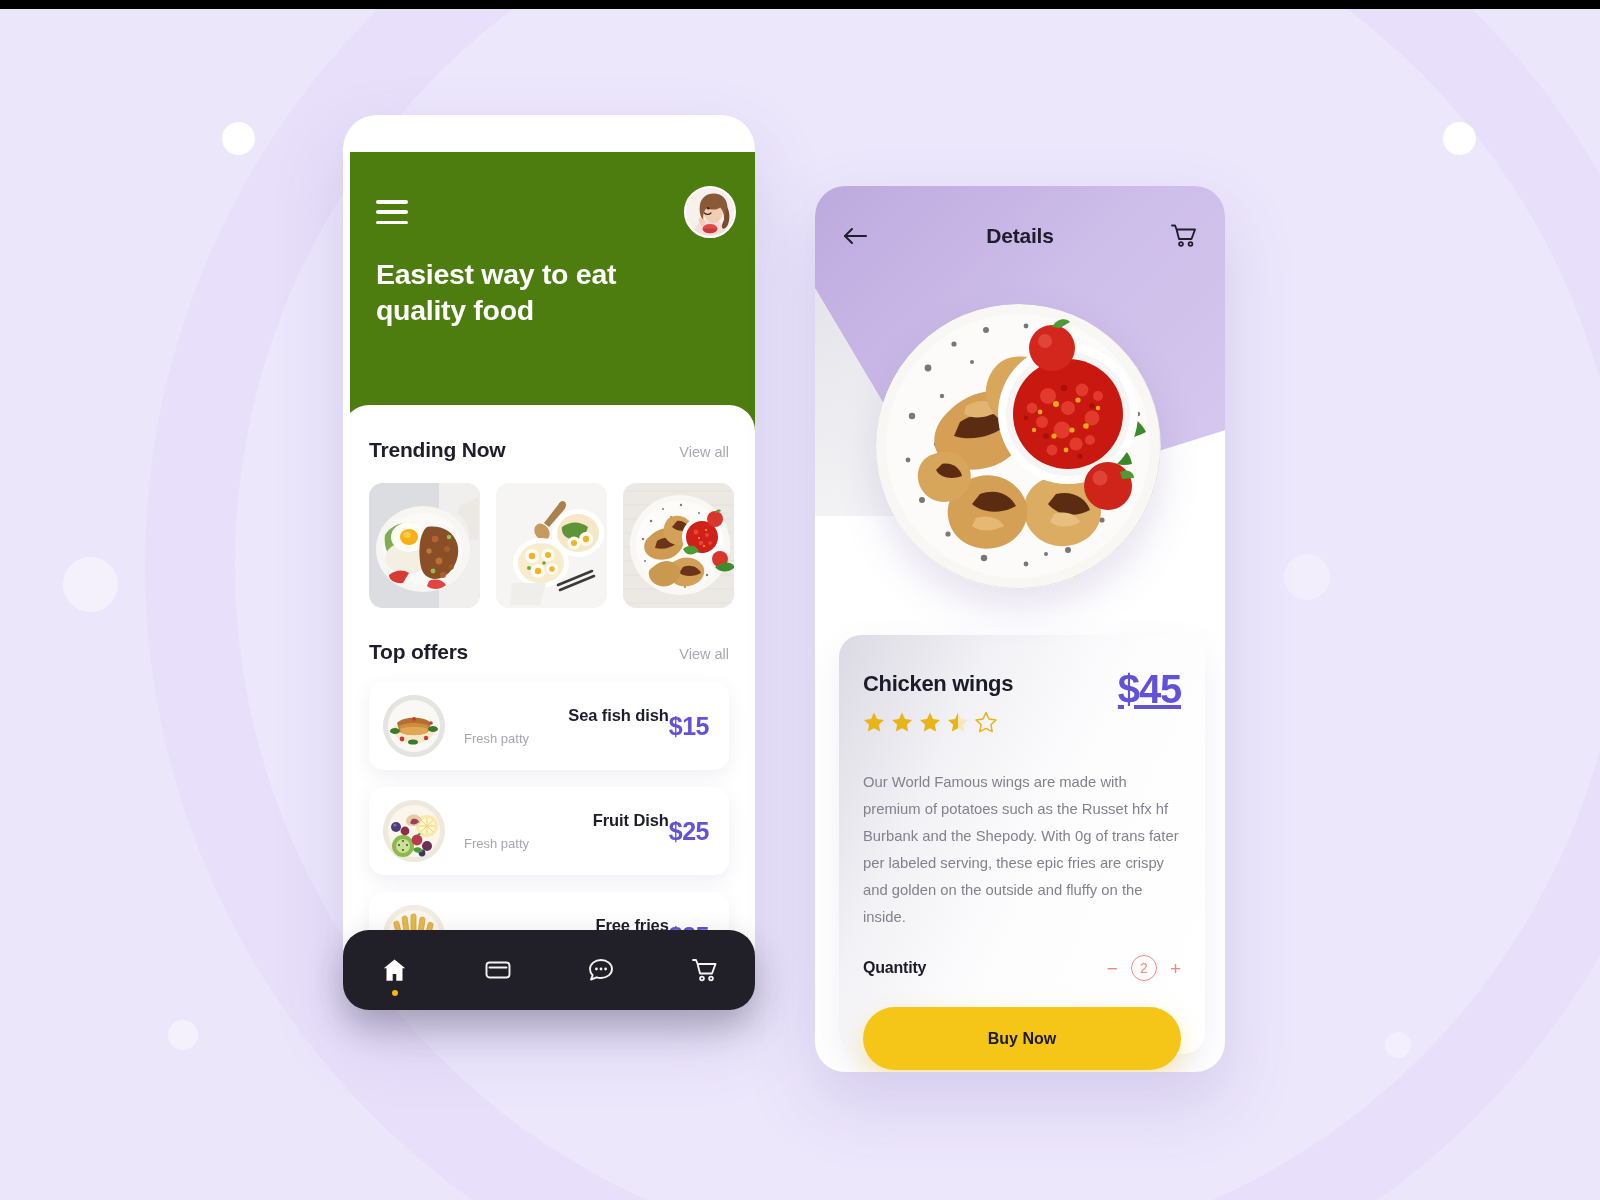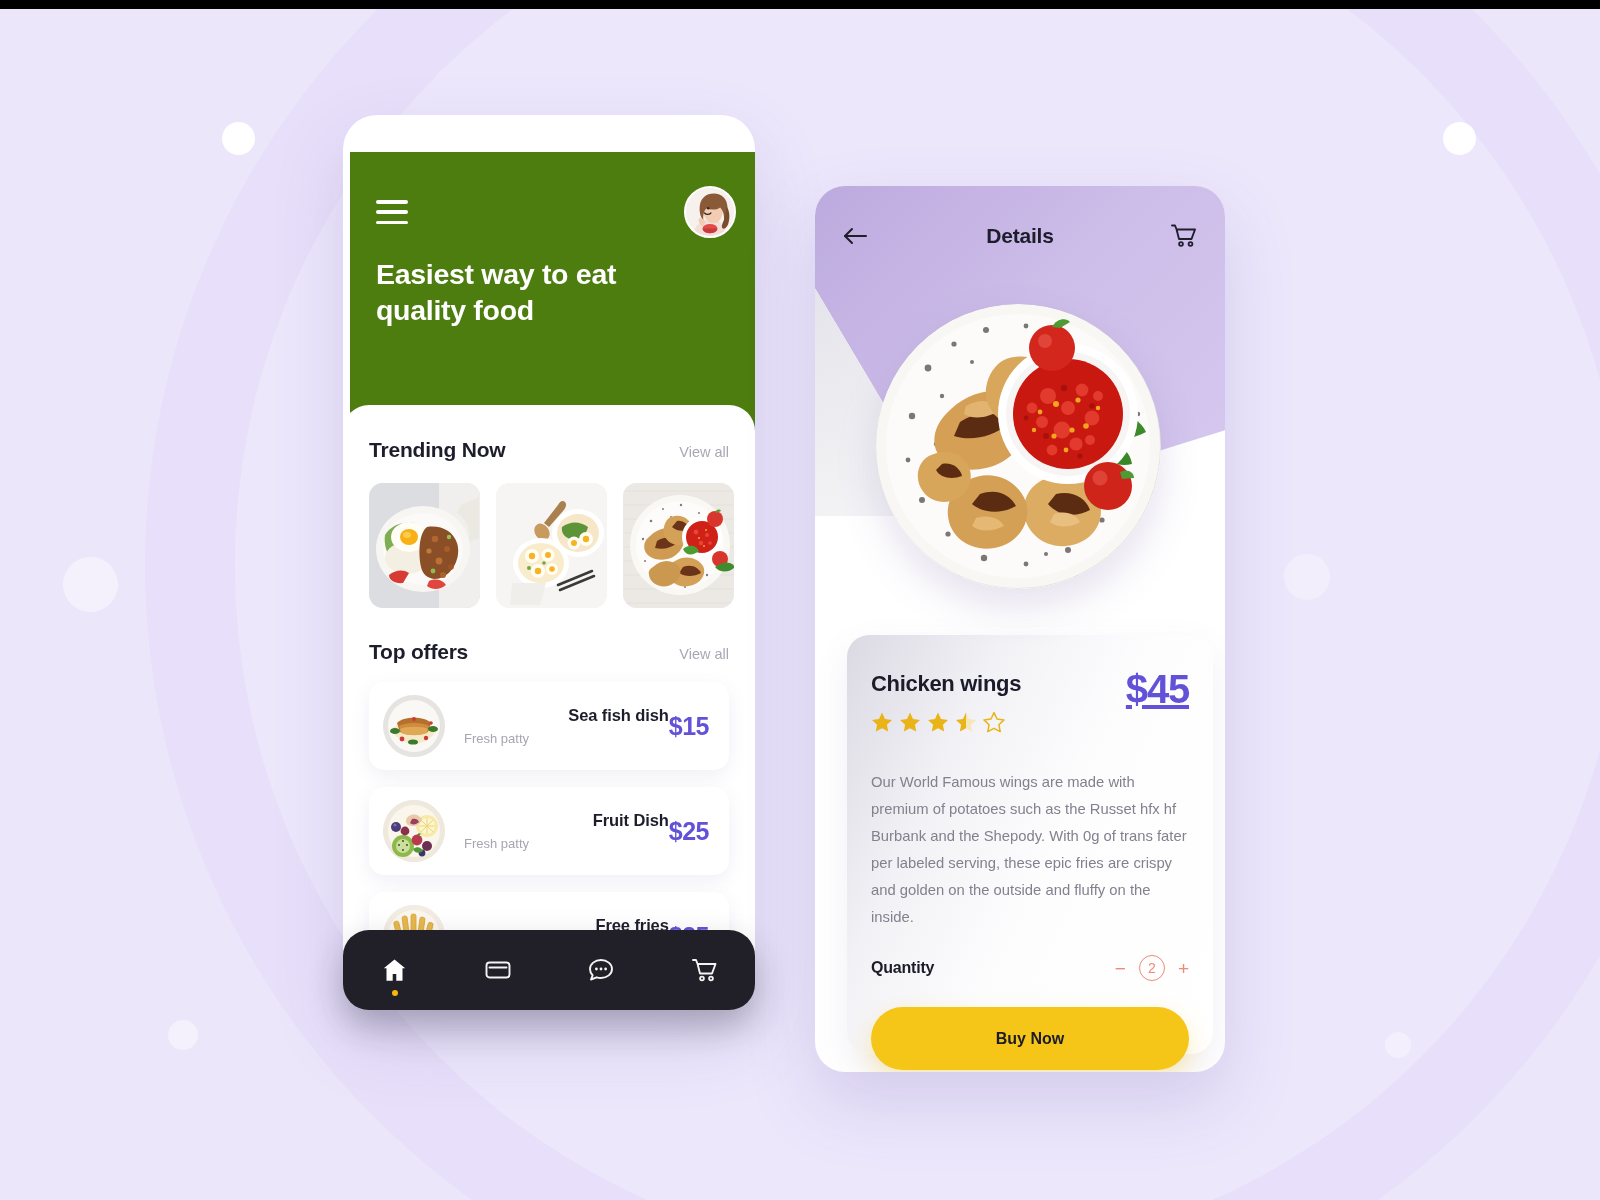--- a/index.html
+++ b/index.html
@@ -138,21 +138,21 @@
   #det-title { font-size:21px; font-weight:bold; color:#1d1d2c; letter-spacing:-.2px; }
   #cart-btn { width:30px; height:30px; cursor:pointer; }
   #det-photo {
     position:absolute; left:61px; top:118px; width:285px; height:285px;
     border-radius:50%; overflow:hidden; z-index:5;
     box-shadow:0 18px 40px rgba(110,90,160,.18);
   }
   #det-photo svg { width:100%; height:100%; display:block; }
 
   #det-card {
-    position:absolute; left:32px; top:449px; width:366px; height:419px;
+    position:absolute; left:24px; top:449px; width:366px; height:419px;
     background:linear-gradient(115deg,#dbd9e3 0%,#f2f1f5 28%,#fdfdfe 55%,#ffffff 100%);
     border-radius:22px; padding:36px 24px 0 24px;
     box-shadow:0 14px 34px rgba(110,95,170,.10);
   }
   #det-name-row { display:flex; align-items:flex-start; justify-content:space-between; }
   #det-name { font-size:22px; font-weight:bold; color:#1b1b29; letter-spacing:-.3px; }
   #stars { display:flex; gap:6px; margin-top:14px; }
   #stars svg { display:block; }
   #det-price { font-size:40px; font-weight:bold; color:#6152d8; letter-spacing:-1.2px; line-height:1; margin-top:-2px;text-decoration:underline; }
   #det-desc {

